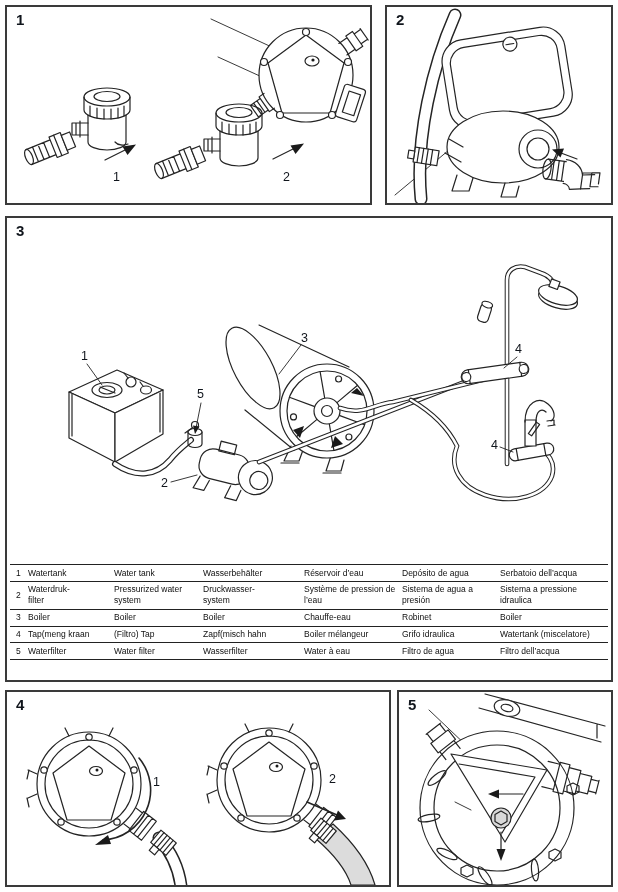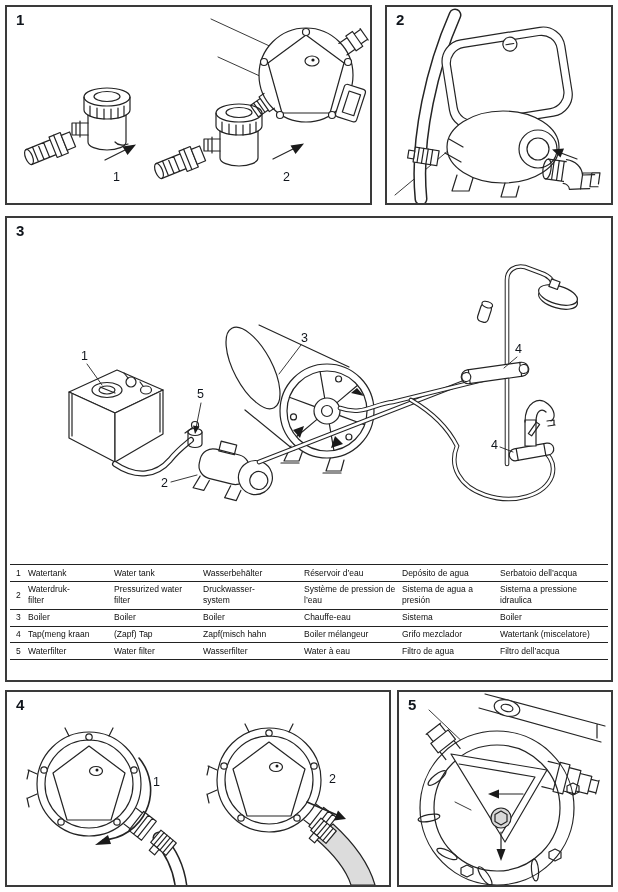--- a/index.html
+++ b/index.html
@@ -269,43 +269,43 @@
           <td>Water tank</td>
           <td>Wasserbehälter</td>
           <td>Réservoir d’eau</td>
           <td>Depósito de agua</td>
           <td>Serbatoio dell’acqua</td>
         </tr>
         <tr>
           <td class="num">2</td>
           <td>Waterdruk-
 filter</td>
-          <td>Pressurized water filter</td>
+          <td>Pressurized water system</td>
           <td>Druckwasser-
 system</td>
           <td>Système de pression de l’eau</td>
           <td>Sistema de agua a presión</td>
           <td>Sistema a pressione idraulica</td>
         </tr>
         <tr>
           <td class="num">3</td>
           <td>Boiler</td>
           <td>Boiler</td>
           <td>Boiler</td>
           <td>Chauffe-eau</td>
-          <td>Sistema</td>
+          <td>Robinet</td>
           <td>Boiler</td>
         </tr>
         <tr>
           <td class="num">4</td>
           <td>Tap(meng kraan</td>
-          <td>(Zapf) Tap</td>
+          <td>(Filtro) Tap</td>
           <td>Zapf(misch hahn</td>
           <td>Boiler mélangeur</td>
-          <td>Grifo mezclador</td>
+          <td>Grifo idraulica</td>
           <td>Watertank (miscelatore)</td>
         </tr>
         <tr>
           <td class="num">5</td>
           <td>Waterfilter</td>
           <td>Water filter</td>
           <td>Wasserfilter</td>
           <td>Water à eau</td>
           <td>Filtro de agua</td>
           <td>Filtro dell’acqua</td>

